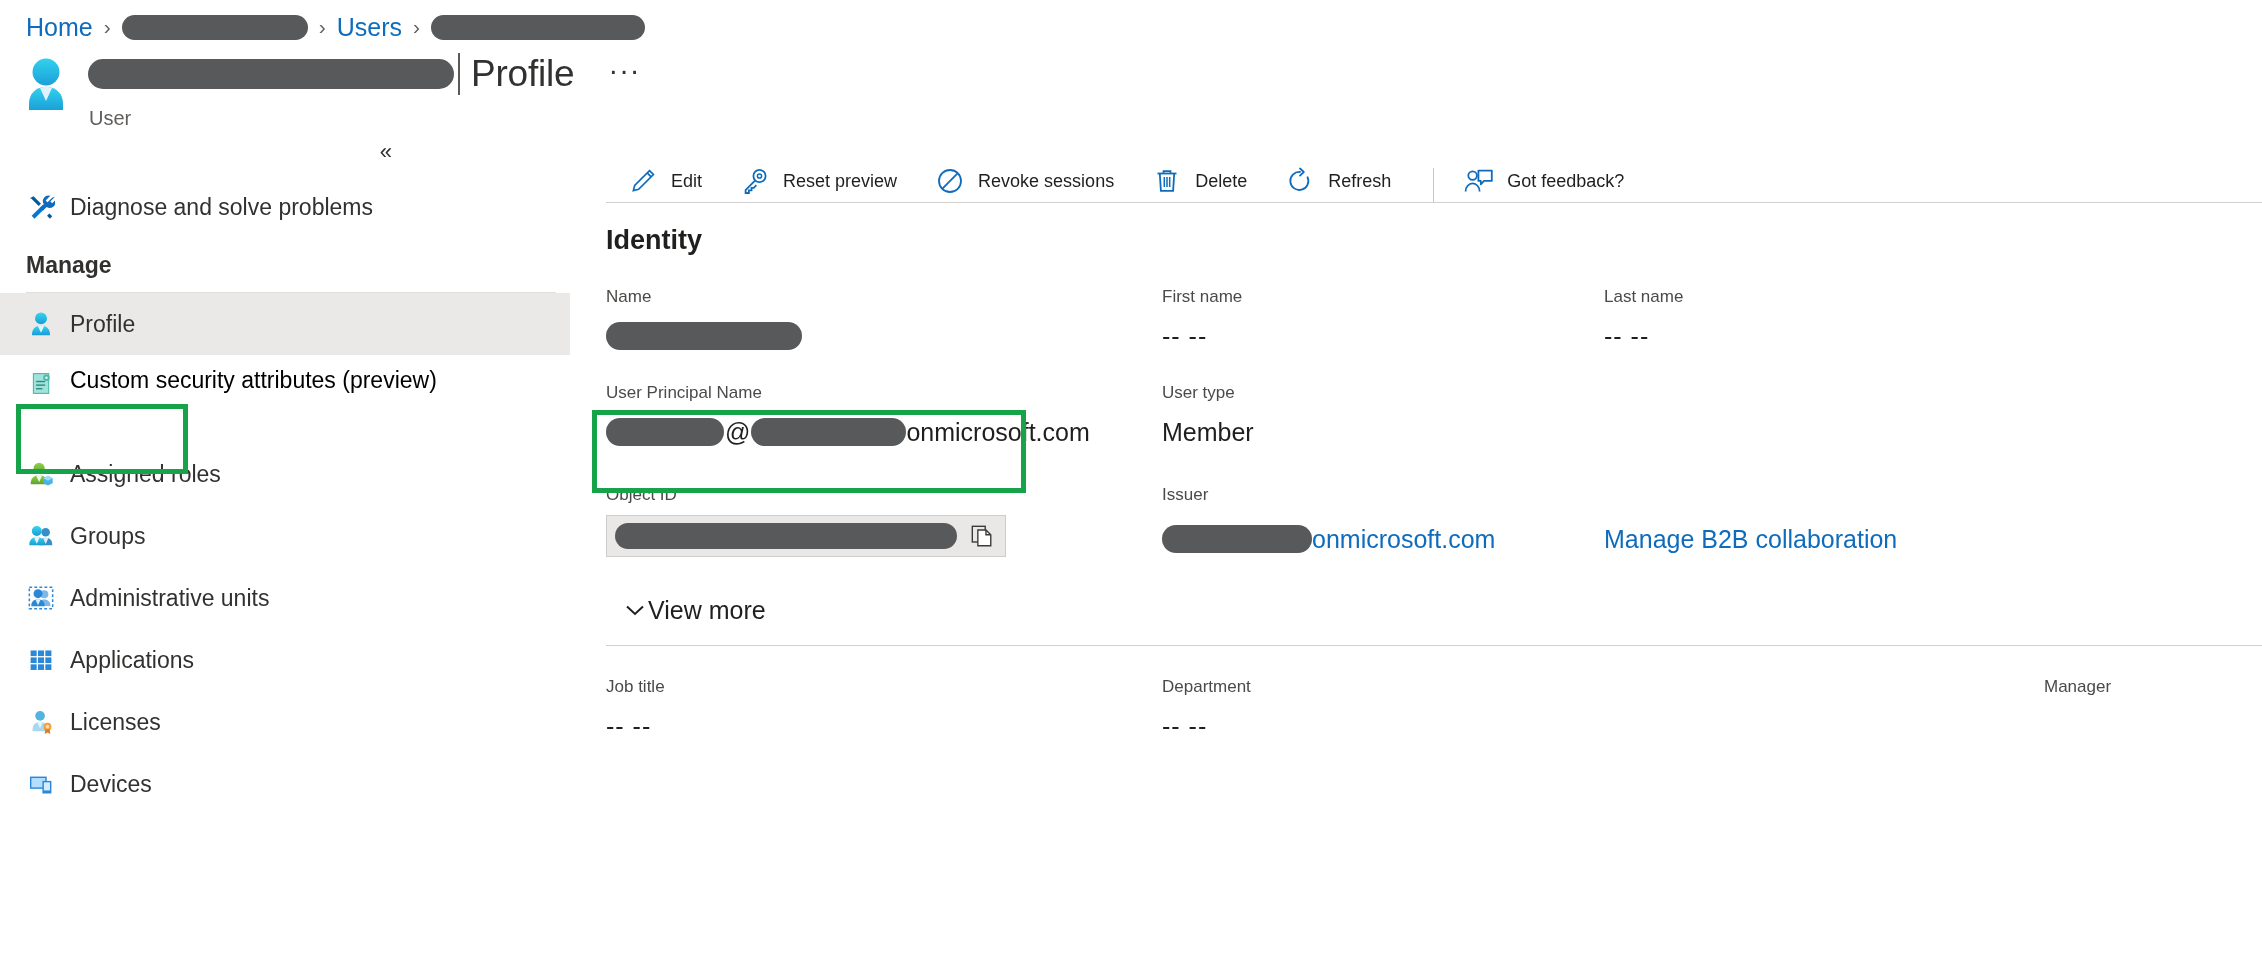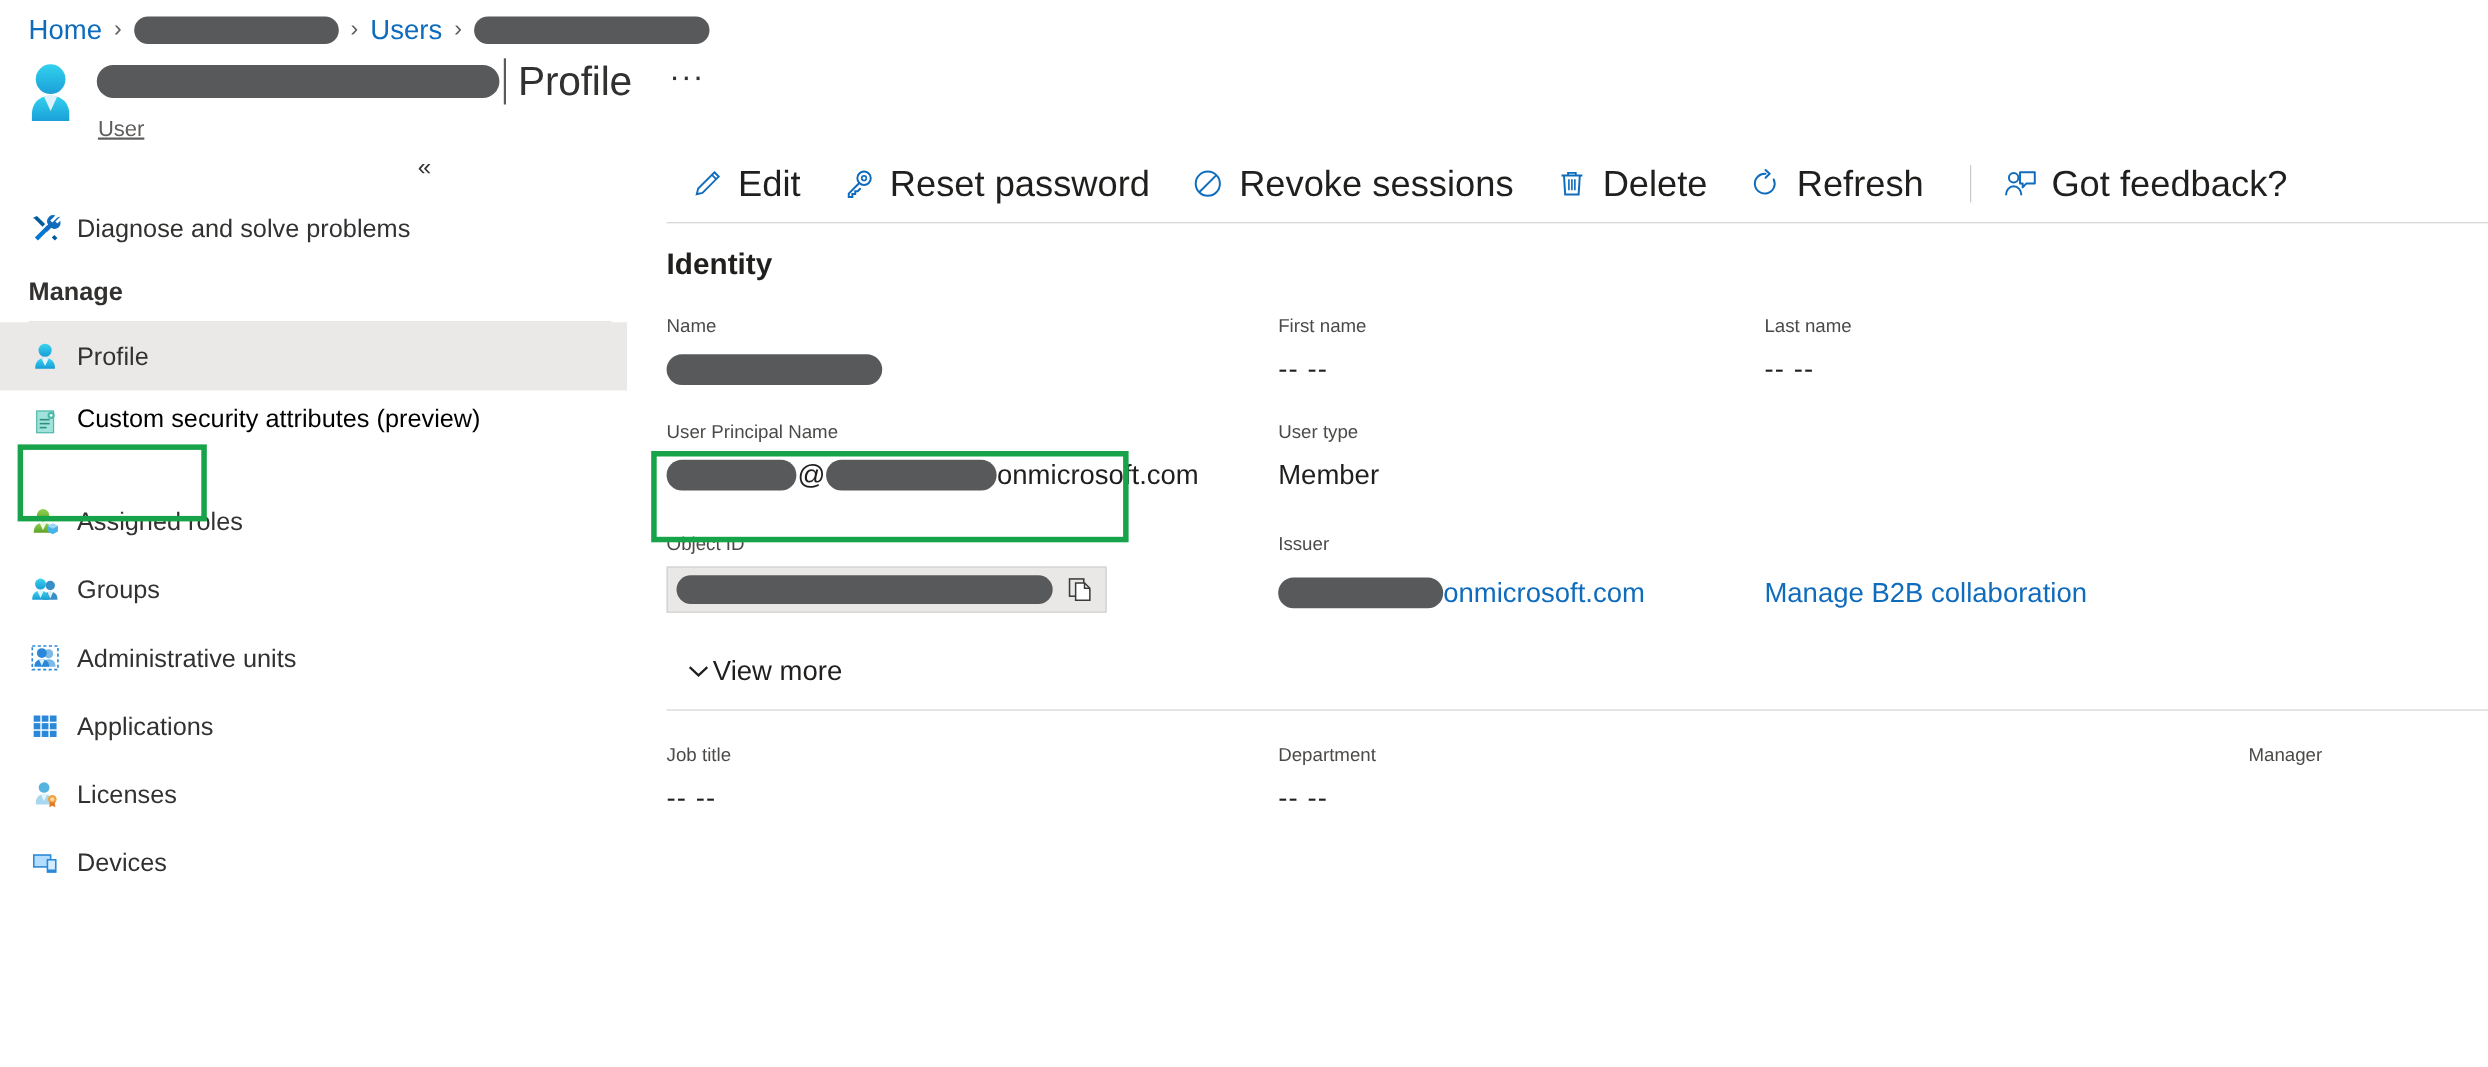--- a/index.html
+++ b/index.html
@@ -54,21 +54,21 @@
   .title-page {
     font-size: 37px; font-weight: 400; color: #323130;
     letter-spacing: -0.2px; line-height: 42px;
   }
   .title-ellipsis {
     margin-left: 34px; font-size: 29px; color: #323130;
     letter-spacing: 1px; cursor: pointer; line-height: 28px;
     align-self: flex-start; margin-top: 6px;
   }
   .title-sub {
-    font-size: 20px; color: #605e5c; margin-top: 9px; margin-left: 1px; text-decoration: underline;
+    font-size: 20px; color: #605e5c; margin-top: 9px; margin-left: 1px;
   }
 
   
   .sidebar {
     position: absolute; left: 0; top: 132px;
     width: 570px; height: 838px;
   }
   .collapse-btn {
     position: absolute; right: 178px; top: 9px;
     font-size: 22px; color: #323130; cursor: pointer;
@@ -107,23 +107,23 @@
     pointer-events: none;
     z-index: 40;
   }
 
   
   .content {
     position: absolute; left: 570px; top: 132px;
     right: 0; bottom: 0;
   }
   .toolbar {
-    display: flex; align-items: center;
+    display: flex; align-items: flex-end;
     height: 70px; padding-left: 56px;
-    font-size: 33px;
+    font-size: 18px;
   }
   .tb-btn {
     display: flex; align-items: center; gap: 13px;
     color: #201f1e; cursor: pointer;
     padding: 6px 14px 6px 2px;
     margin-right: 22px;
     white-space: nowrap;
   }
   .tb-icon { display: flex; align-items: center; justify-content: center; width: 30px; height: 30px; }
   .tb-div {
@@ -388,21 +388,21 @@
     </div>
 
     <div class="tb-btn">
       <span class="tb-icon">
         <svg viewBox="0 0 28 28" width="28" height="28">
           <circle cx="18.5" cy="9" r="6.1" fill="none" stroke="#0f6cbd" stroke-width="1.8"></circle>
           <circle cx="18.5" cy="9" r="2.1" fill="none" stroke="#0f6cbd" stroke-width="1.5"></circle>
           <path d="M14.2 13.4L4.6 23v3h3.3v-2.6h2.6v-2.6h2.3l2.6-2.6" fill="none" stroke="#0f6cbd" stroke-width="1.8"></path>
         </svg>
       </span>
-      <span>Reset password</span>
+      <span>Reset preview</span>
     </div>
 
     <div class="tb-btn">
       <span class="tb-icon">
         <svg viewBox="0 0 28 28" width="28" height="28">
           <circle cx="14" cy="14" r="11" fill="none" stroke="#0f6cbd" stroke-width="1.8"></circle>
           <path d="M6.2 21.8L21.8 6.2" stroke="#0f6cbd" stroke-width="1.8"></path>
         </svg>
       </span>
       <span>Revoke sessions</span>

